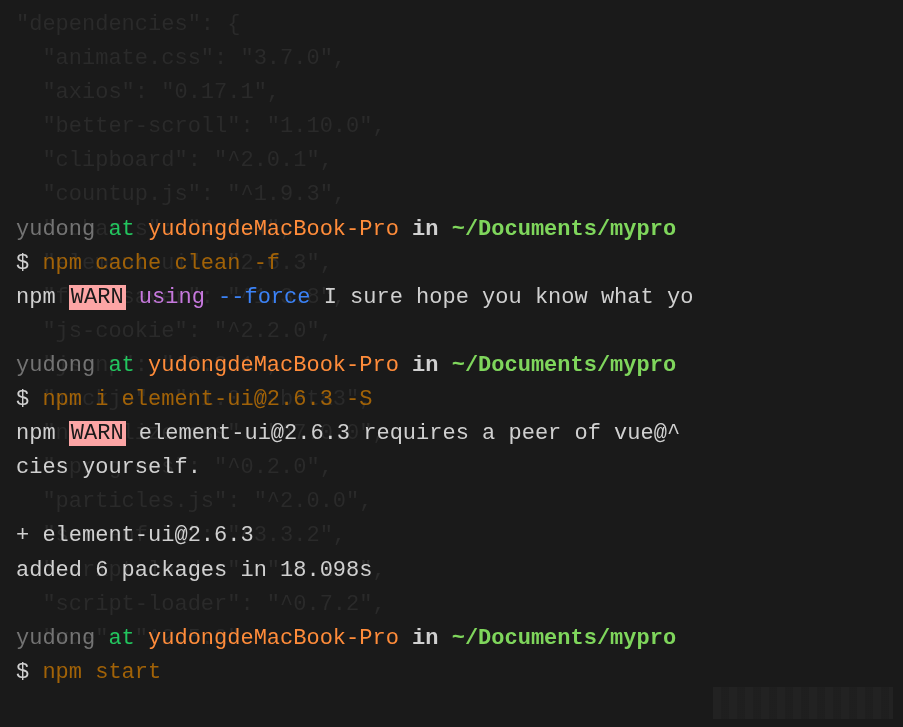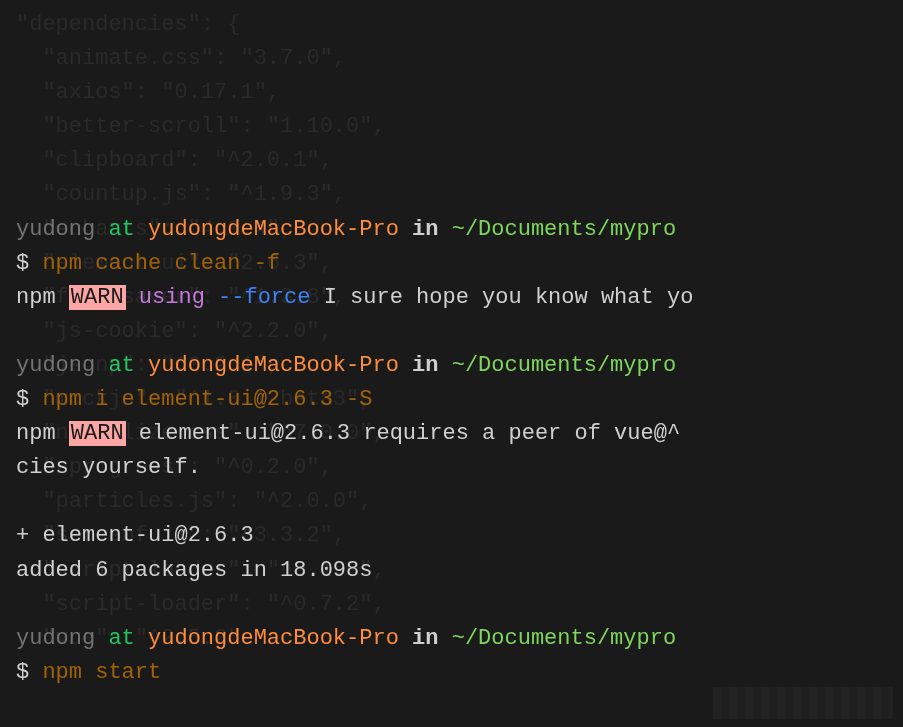--- a/index.html
+++ b/index.html
@@ -31,21 +31,21 @@
       line-height: 1.55;
     }
     .terminal {
       position: relative;
       z-index: 1;
     }
     .user { color: #737373; }
     .at { color: #22c55e; }
     .host { color: #ff8c3a; text-align: right; }
     .in { color: #d0d0d0; font-weight: bold; }
-    .path { color: #7fd65c; }
+    .path { color: #7fd65c; font-weight: bold; }
     .prompt { color: #d0d0d0; }
     .cmd { color: #a16207; }
     .npm-prefix { color: #d0d0d0; margin-top: 25px; }
     .warn-badge {
       background: #fca5a5;
       color: #1a1a1a;
       padding: 0 2px;
     }
     .using { color: #c678dd; }
     .force { color: #3b82f6; }

